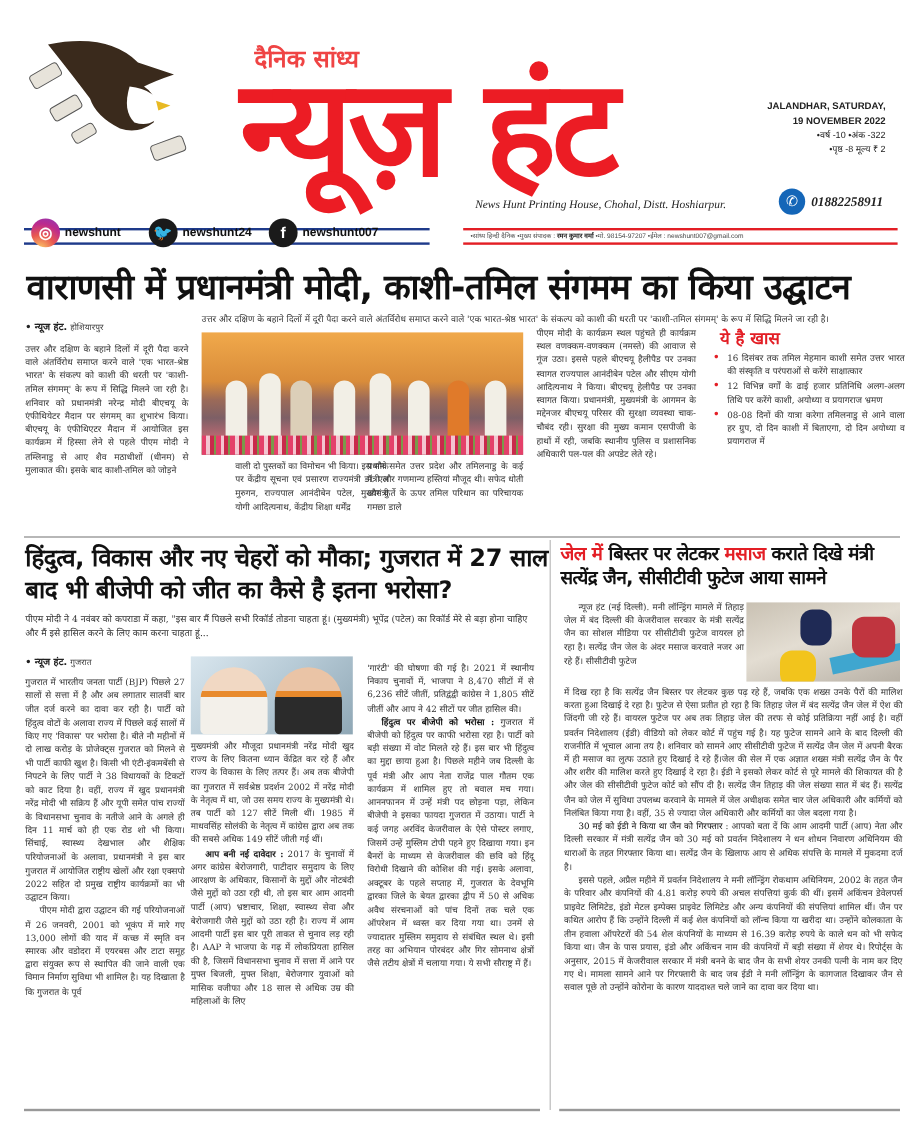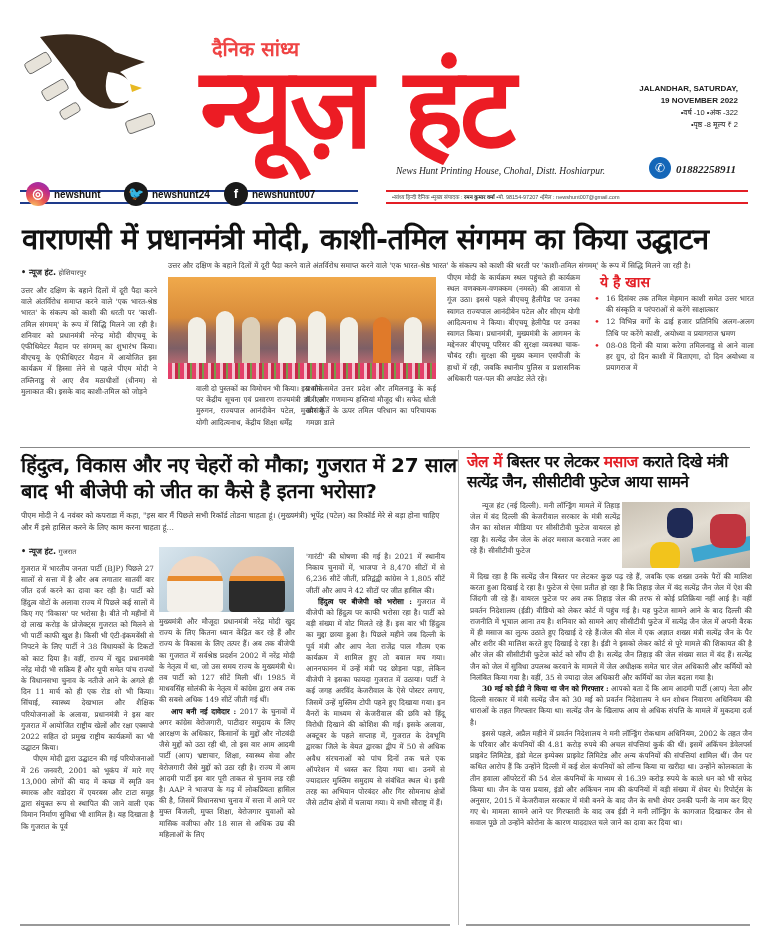--- a/index.html
+++ b/index.html
@@ -85,21 +85,21 @@
   .s3-head .red { color: #e31e25; }
   .s3-col-intro { position: absolute; left: 470px; top: 500px; width: 150px; }
   .s3-photo { position: absolute; left: 622px; top: 502px; width: 128px; height: 66px; overflow: hidden;
     background: linear-gradient(160deg, #c9c1b3 0%, #e3ddd2 45%, #b7b0a5 100%); }
   .s3-photo .b1 { position: absolute; left: 45px; top: 6px; width: 26px; height: 30px; background: #1f2a55; border-radius: 10px; }
   .s3-photo .b2 { position: absolute; left: 88px; top: 12px; width: 36px; height: 34px; background: #c0353f; border-radius: 10px; }
   .s3-photo .b3 { position: absolute; left: 28px; top: 40px; width: 30px; height: 30px; background: #f2c41c; border-radius: 10px; }
   .s3-photo .bed { position: absolute; left: 70px; top: 40px; width: 60px; height: 14px; background: #3fa6cf; transform: rotate(-12deg); }
   .s3-body { position: absolute; left: 470px; top: 571px; width: 282px; }
   .s3-body p { text-indent: 12px; }
-  .s3-body b { font-weight: bold; color: #111; margin-top: 32px; }
+  .s3-body b { font-weight: normal; color: #111; margin-top: 32px; }
 
   .bottom-rule { position: absolute; top: 924px; height: 2px; background: #999; }
 </style>
 </head>
 <body>
 
 <div class="masthead">
   <svg class="eagle" viewBox="0 0 150 120">
     <path d="M20 15 Q70 5 95 30 L125 40 Q110 45 100 50 Q115 60 108 80 Q95 90 80 85 Q60 75 55 60 Q40 40 20 15 Z" fill="#3a2a1c"></path>
     <path d="M88 50 Q110 52 116 70 Q108 85 92 80 Q82 70 88 50 Z" fill="#ffffff"></path>

